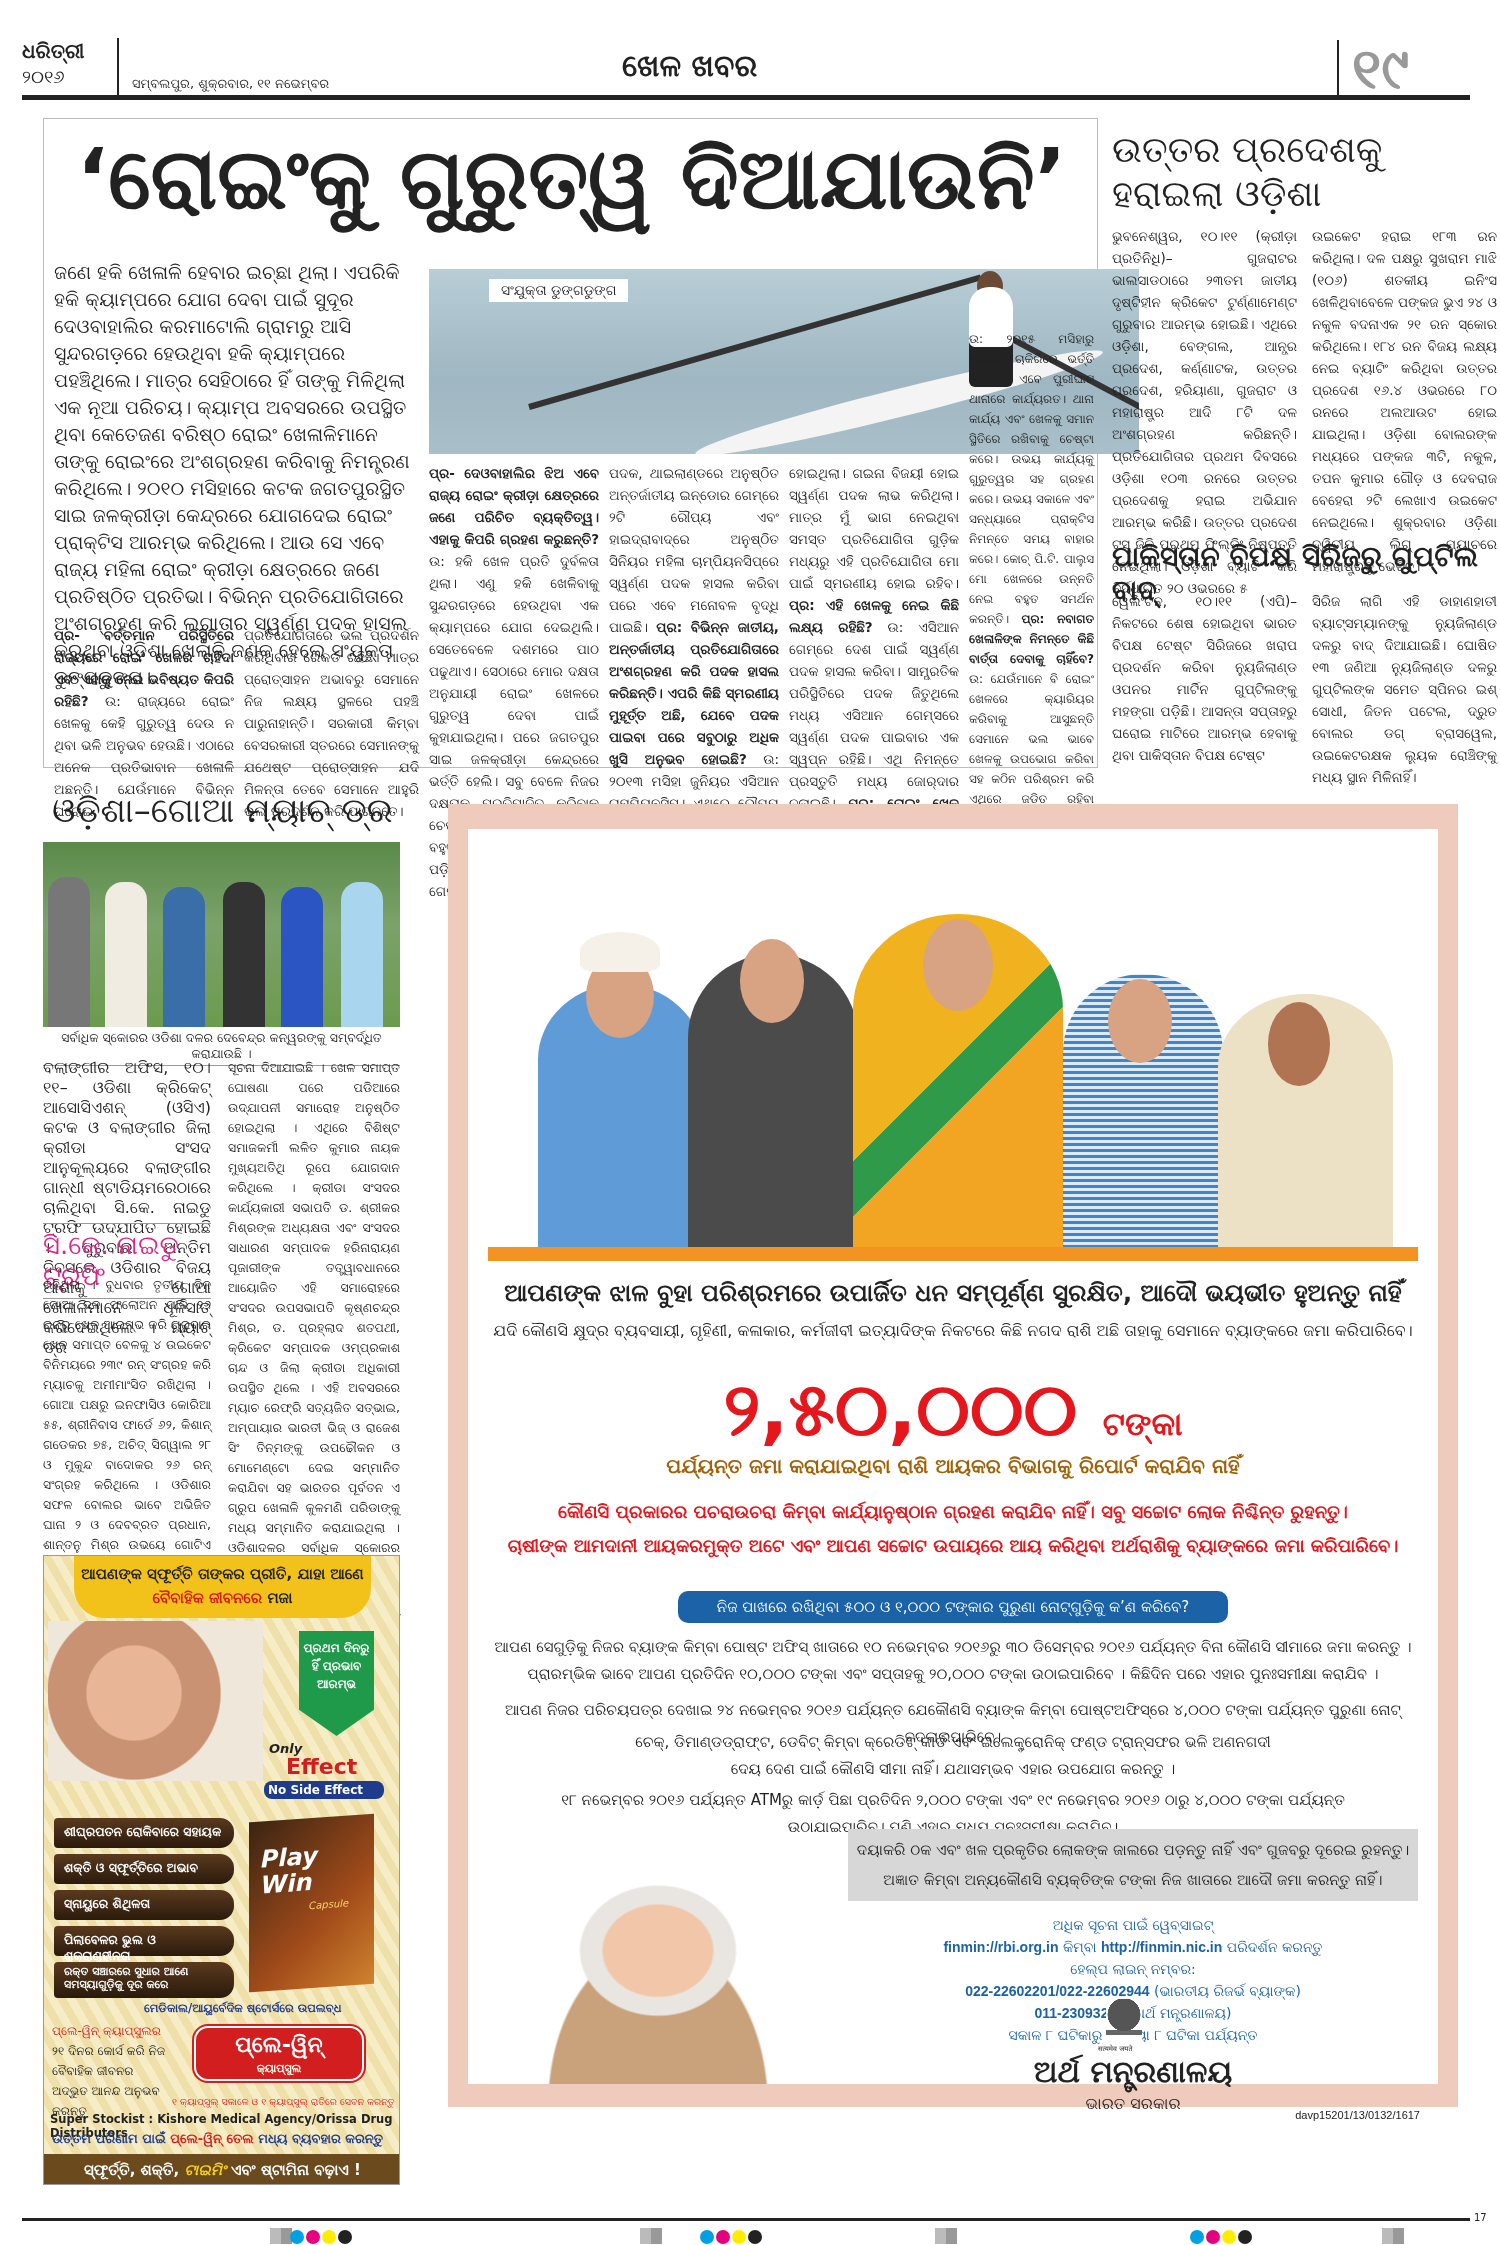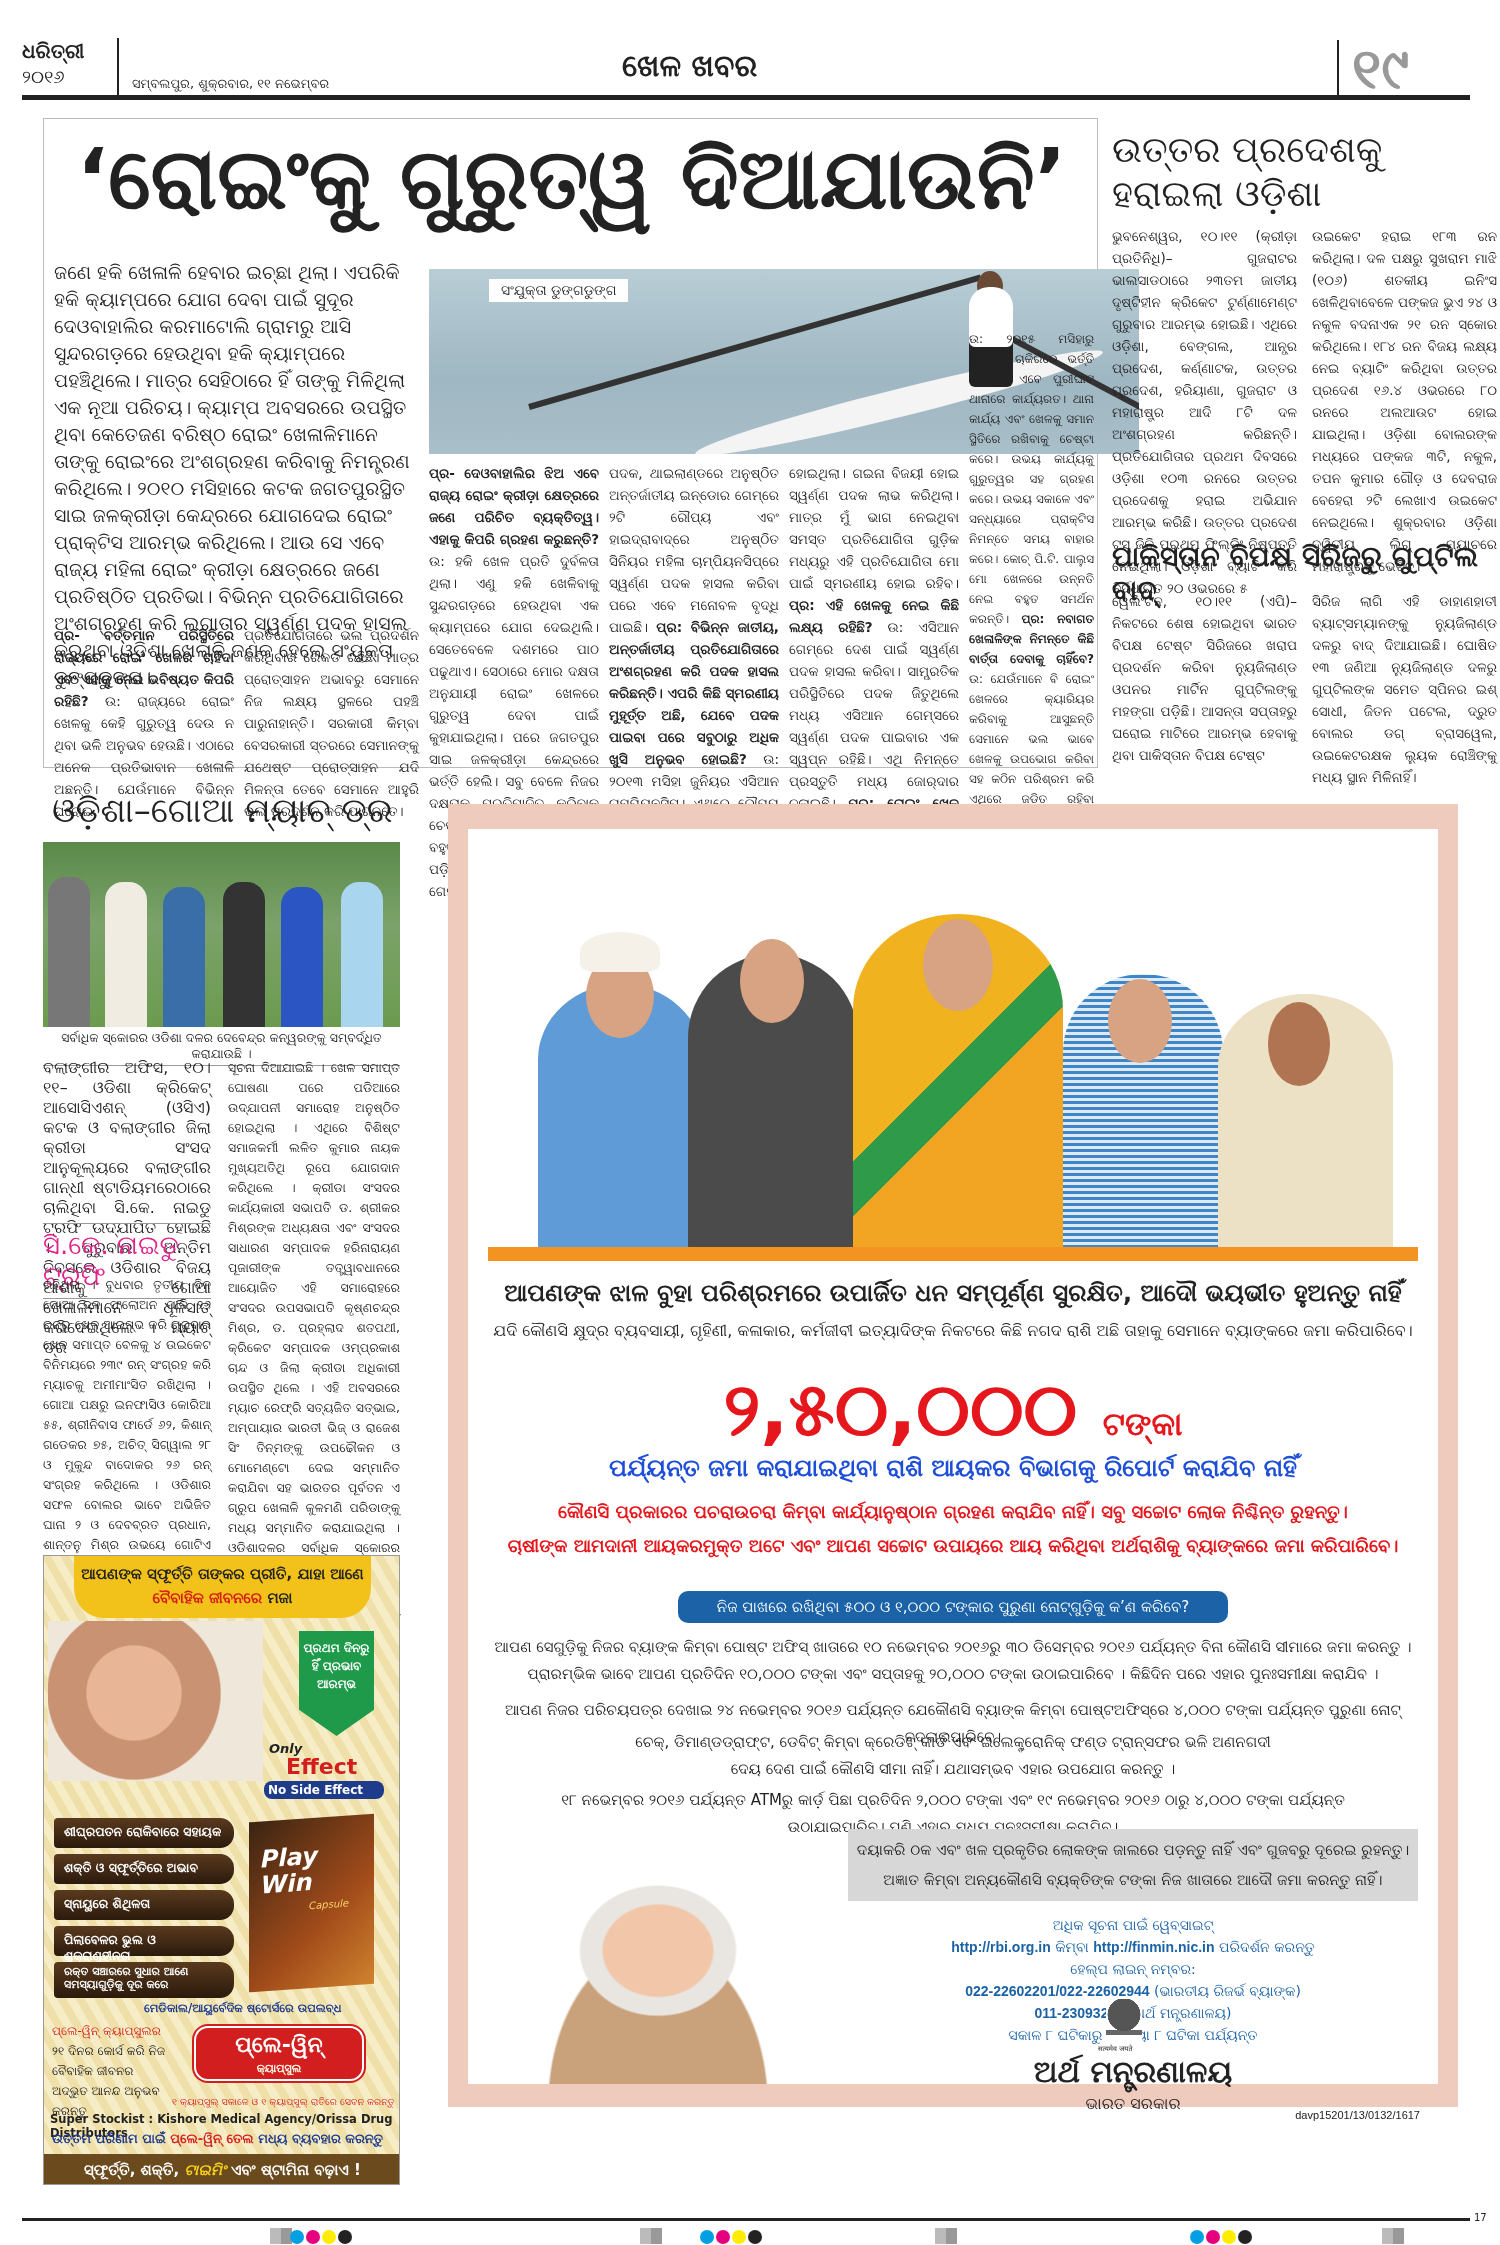--- a/index.html
+++ b/index.html
@@ -65,21 +65,21 @@
   #gov-inner { left: 20px; top: 25px; width: 970px; height: 1255px; background: #fff; }
   #people { left: 20px; top: 55px; width: 930px; height: 370px; }
   .figure { position: absolute; bottom: 0; border-radius: 50% 50% 8px 8px / 28% 28% 8px 8px; }
   .face { position: absolute; border-radius: 50%; background: #d8a382; }
   #orange-bar { left: 20px; top: 418px; width: 930px; height: 14px; background: #f39322; }
   .gtext { position: absolute; left: 0; width: 970px; text-align: center; }
   #g-line1 { top: 450px; font-size: 24px; font-weight: bold; }
   #g-line2 { top: 492px; font-size: 16px; }
   #g-amount { top: 535px; font-size: 74px; font-weight: bold; color: #e5171d; line-height: 90px; }
   #g-amount small { font-size: 32px; }
-  #g-line3 { top: 625px; font-size: 24px; font-weight: bold; color: #1d4ed8; text-align: center; }
+  #g-line3 { top: 625px; font-size: 20px; font-weight: bold; color: #a16207; text-align: center; }
   #g-line4 { top: 672px; font-size: 18px; font-weight: bold; color: #e5171d; }
   #g-line5 { top: 706px; font-size: 18px; font-weight: bold; color: #e5171d; }
   #g-pill { left: 210px; top: 762px; width: 550px; height: 32px; background: #1b63a6; color: #fff; border-radius: 10px; font-size: 15px; text-align: center; line-height: 32px; }
   .gpara { position: absolute; left: 20px; width: 930px; text-align: center; font-size: 15px; line-height: 27px; }
   #g-warn { left: 380px; top: 1000px; width: 570px; height: 72px; background: #d7d7d7; font-size: 15px; text-align: center; line-height: 30px; padding-top: 6px; }
   #g-contact { left: 380px; top: 1085px; width: 570px; text-align: center; color: #1b63a6; font-size: 14px; line-height: 22px; }
   #g-contact b { font-family: "Liberation Sans", sans-serif; }
   #modi { left: 30px; top: 1040px; width: 320px; height: 215px; background: radial-gradient(ellipse at 50% 38%, #f2c6a8 0 24%, #e9e5e0 25% 34%, transparent 35%), radial-gradient(ellipse at 50% 110%, #c9a27b 0 48%, transparent 49%); }
   #emblem { left: 638px; top: 1170px; width: 36px; height: 52px; background: radial-gradient(circle at 50% 30%, #555 0 40%, transparent 41%), linear-gradient(#fff 60%, #666 60% 70%, #fff 70%); }
   #g-ministry { left: 380px; top: 1225px; width: 570px; text-align: center; font-size: 30px; font-weight: bold; }
@@ -243,21 +243,21 @@
     <div id="g-pill" class="abs">ନିଜ ପାଖରେ ରଖିଥିବା ୫୦୦ ଓ ୧,୦୦୦ ଟଙ୍କାର ପୁରୁଣା ନୋଟ୍‌ଗୁଡ଼ିକୁ କ’ଣ କରିବେ?</div>
     <div class="gpara" style="top:805px;">ଆପଣ ସେଗୁଡ଼ିକୁ ନିଜର ବ୍ୟାଙ୍କ କିମ୍ବା ପୋଷ୍ଟ ଅଫିସ୍ ଖାତାରେ ୧୦ ନଭେମ୍ବର ୨୦୧୬ରୁ ୩୦ ଡିସେମ୍ବର ୨୦୧୬ ପର୍ଯ୍ୟନ୍ତ ବିନା କୌଣସି ସୀମାରେ ଜମା କରନ୍ତୁ । ପ୍ରାରମ୍ଭିକ ଭାବେ ଆପଣ ପ୍ରତିଦିନ ୧୦,୦୦୦ ଟଙ୍କା ଏବଂ ସପ୍ତାହକୁ ୨୦,୦୦୦ ଟଙ୍କା ଉଠାଇପାରିବେ । କିଛିଦିନ ପରେ ଏହାର ପୁନଃସମୀକ୍ଷା କରାଯିବ ।</div>
     <div class="gpara" style="top:868px;">ଆପଣ ନିଜର ପରିଚୟପତ୍ର ଦେଖାଇ ୨୪ ନଭେମ୍ବର ୨୦୧୬ ପର୍ଯ୍ୟନ୍ତ ଯେକୌଣସି ବ୍ୟାଙ୍କ କିମ୍ବା ପୋଷ୍ଟଅଫିସ୍‌ରେ ୪,୦୦୦ ଟଙ୍କା ପର୍ଯ୍ୟନ୍ତ ପୁରୁଣା ନୋଟ୍ ବଦଳାଇପାରିବେ।</div>
     <div class="gpara" style="top:900px;padding:0 140px;">ଚେକ୍, ଡିମାଣ୍ଡଡ୍ରାଫ୍ଟ, ଡେବିଟ୍ କିମ୍ବା କ୍ରେଡିଟ୍ କାର୍ଡ ଏବଂ ଇଲେକ୍ଟ୍ରୋନିକ୍ ଫଣ୍ଡ ଟ୍ରାନ୍ସଫର ଭଳି ଅଣନଗଦୀ ଦେୟ ଦେଣ ପାଇଁ କୌଣସି ସୀମା ନାହିଁ। ଯଥାସମ୍ଭବ ଏହାର ଉପଯୋଗ କରନ୍ତୁ ।</div>
     <div class="gpara" style="top:958px;padding:0 30px;">୧୮ ନଭେମ୍ବର ୨୦୧୬ ପର୍ଯ୍ୟନ୍ତ ATMରୁ କାର୍ଡ଼ ପିଛା ପ୍ରତିଦିନ ୨,୦୦୦ ଟଙ୍କା ଏବଂ ୧୯ ନଭେମ୍ବର ୨୦୧୬ ଠାରୁ ୪,୦୦୦ ଟଙ୍କା ପର୍ଯ୍ୟନ୍ତ ଉଠାଯାଇପାରିବ। ପୁଣି ଏହାର ମଧ୍ୟ ପୁନଃସମୀକ୍ଷା କରାଯିବ।</div>
     <div id="modi" class="abs"></div>
     <div id="g-warn" class="abs">ଦୟାକରି ଠକ ଏବଂ ଖଳ ପ୍ରକୃତିର ଲୋକଙ୍କ ଜାଲରେ ପଡ଼ନ୍ତୁ ନାହିଁ ଏବଂ ଗୁଜବରୁ ଦୂରେଇ ରୁହନ୍ତୁ। ଅଜ୍ଞାତ କିମ୍ବା ଅନ୍ୟକୌଣସି ବ୍ୟକ୍ତିଙ୍କ ଟଙ୍କା ନିଜ ଖାତାରେ ଆଦୌ ଜମା କରନ୍ତୁ ନାହିଁ।</div>
     <div id="g-contact" class="abs">
       <div>ଅଧିକ ସୂଚନା ପାଇଁ ୱେବ୍‌ସାଇଟ୍</div>
       <div>
-        <b>http://rbi.org.in</b>
+        <b>finmin://rbi.org.in</b>
         <span>କିମ୍ବା</span>
         <b>http://finmin.nic.in</b>
         <span>ପରିଦର୍ଶନ କରନ୍ତୁ</span>
       </div>
       <div>ହେଲ୍‌ପ ଲାଇନ୍ ନମ୍ବର:</div>
       <div><b>022-22602201/022-22602944</b> <span>(ଭାରତୀୟ ରିଜର୍ଭ ବ୍ୟାଙ୍କ)</span></div>
       <div><b>011-23093230</b> <span>(ଅର୍ଥ ମନ୍ତ୍ରଣାଳୟ)</span></div>
       <div>ସକାଳ ୮ ଘଟିକାରୁ ସନ୍ଧ୍ୟା ୮ ଘଟିକା ପର୍ଯ୍ୟନ୍ତ</div>
     </div>
     <div id="emblem" class="abs"></div>

